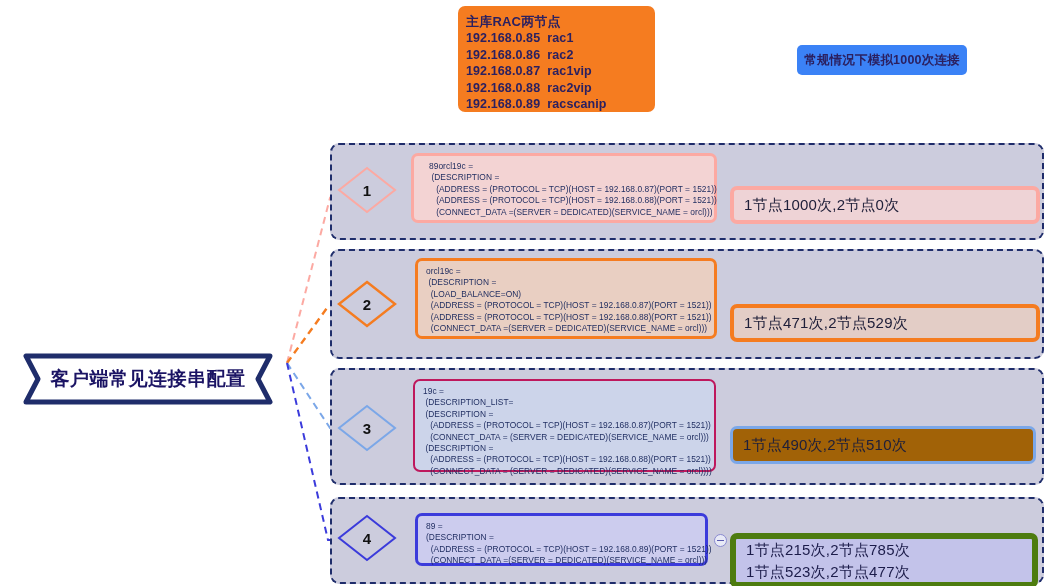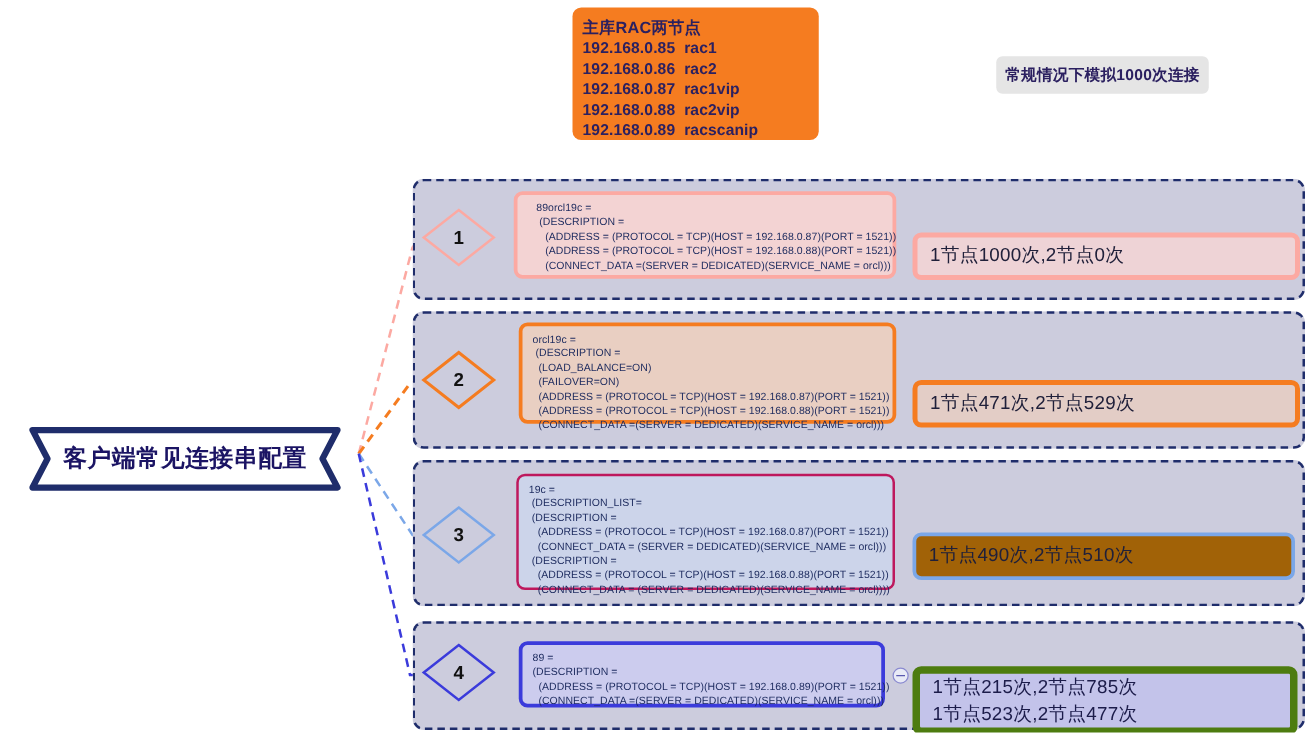--- a/index.html
+++ b/index.html
@@ -20,28 +20,28 @@
     color:#2b2060;font-size:13px;font-weight:700;line-height:17px;letter-spacing:.2px;
   }
   .info-line{
     color:#2b2060;font-size:12.5px;line-height:16.6px;font-weight:600;letter-spacing:.1px;
     white-space:pre;
   }
 
   
   .badge{
     position:absolute;left:797px;top:45px;width:170px;height:30px;
-    background:#e5e5e5;border-radius:5px;
+    background:#3b82f6;border-radius:5px;
     display:flex;align-items:center;justify-content:center;
     color:#2b2060;font-size:12.5px;font-weight:700;letter-spacing:.2px;
   }
 
   
   .main-node{
-    position:absolute;left:22px;top:340px;width:252px;height:54px;
+    position:absolute;left:22px;top:352px;width:252px;height:54px;
   }
   .main-node svg{position:absolute;left:0;top:0;}
   .main-node .label{
     position:absolute;left:0;top:0;width:252px;height:54px;
     display:flex;align-items:center;justify-content:center;
     color:#1b1464;font-size:19px;font-weight:700;letter-spacing:.5px;
   }
 
   
   .panel{
@@ -159,21 +159,20 @@
   <div class="diamond d2">
     <svg width="62" height="50" viewBox="0 0 62 50">
       <path d="M31,3 L59,25 L31,47 L3,25 Z" fill="none" stroke="#f57c20" stroke-width="2.4"></path>
     </svg>
     <div class="num">2</div>
   </div>
   <div class="code-box c2">
     <div class="code-line">orcl19c =</div>
     <div class="code-line"> (DESCRIPTION =</div>
     <div class="code-line">  (LOAD_BALANCE=ON)</div>
-    <div class="code-line">  (FAILOVER=ON)</div>
     <div class="code-line">  (ADDRESS = (PROTOCOL = TCP)(HOST = 192.168.0.87)(PORT = 1521))</div>
     <div class="code-line">  (ADDRESS = (PROTOCOL = TCP)(HOST = 192.168.0.88)(PORT = 1521))</div>
     <div class="code-line">  (CONNECT_DATA =(SERVER = DEDICATED)(SERVICE_NAME = orcl)))</div>
   </div>
   <div class="result-box r2">
     <div class="result-line">1节点471次,2节点529次</div>
   </div>
 
   <div class="panel p3"></div>
   <div class="diamond d3">

